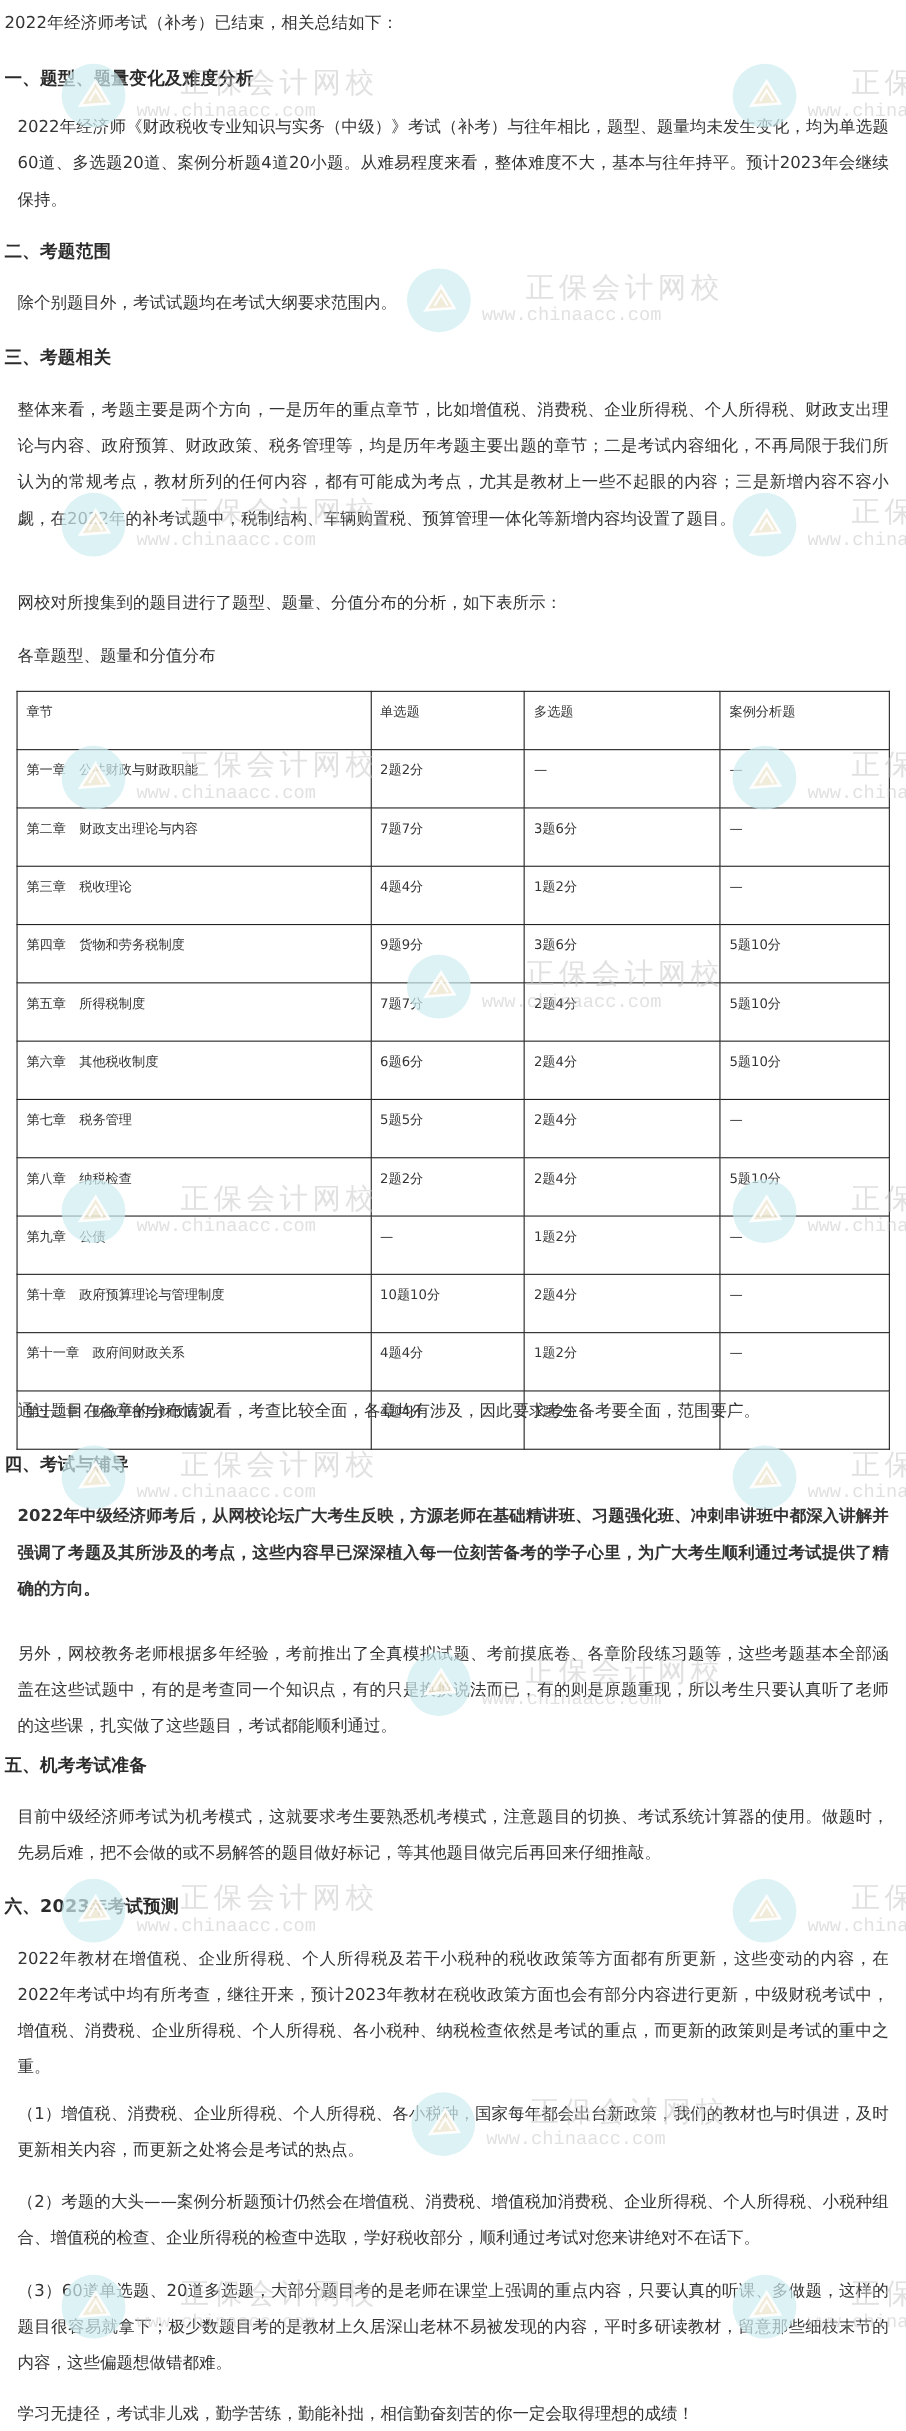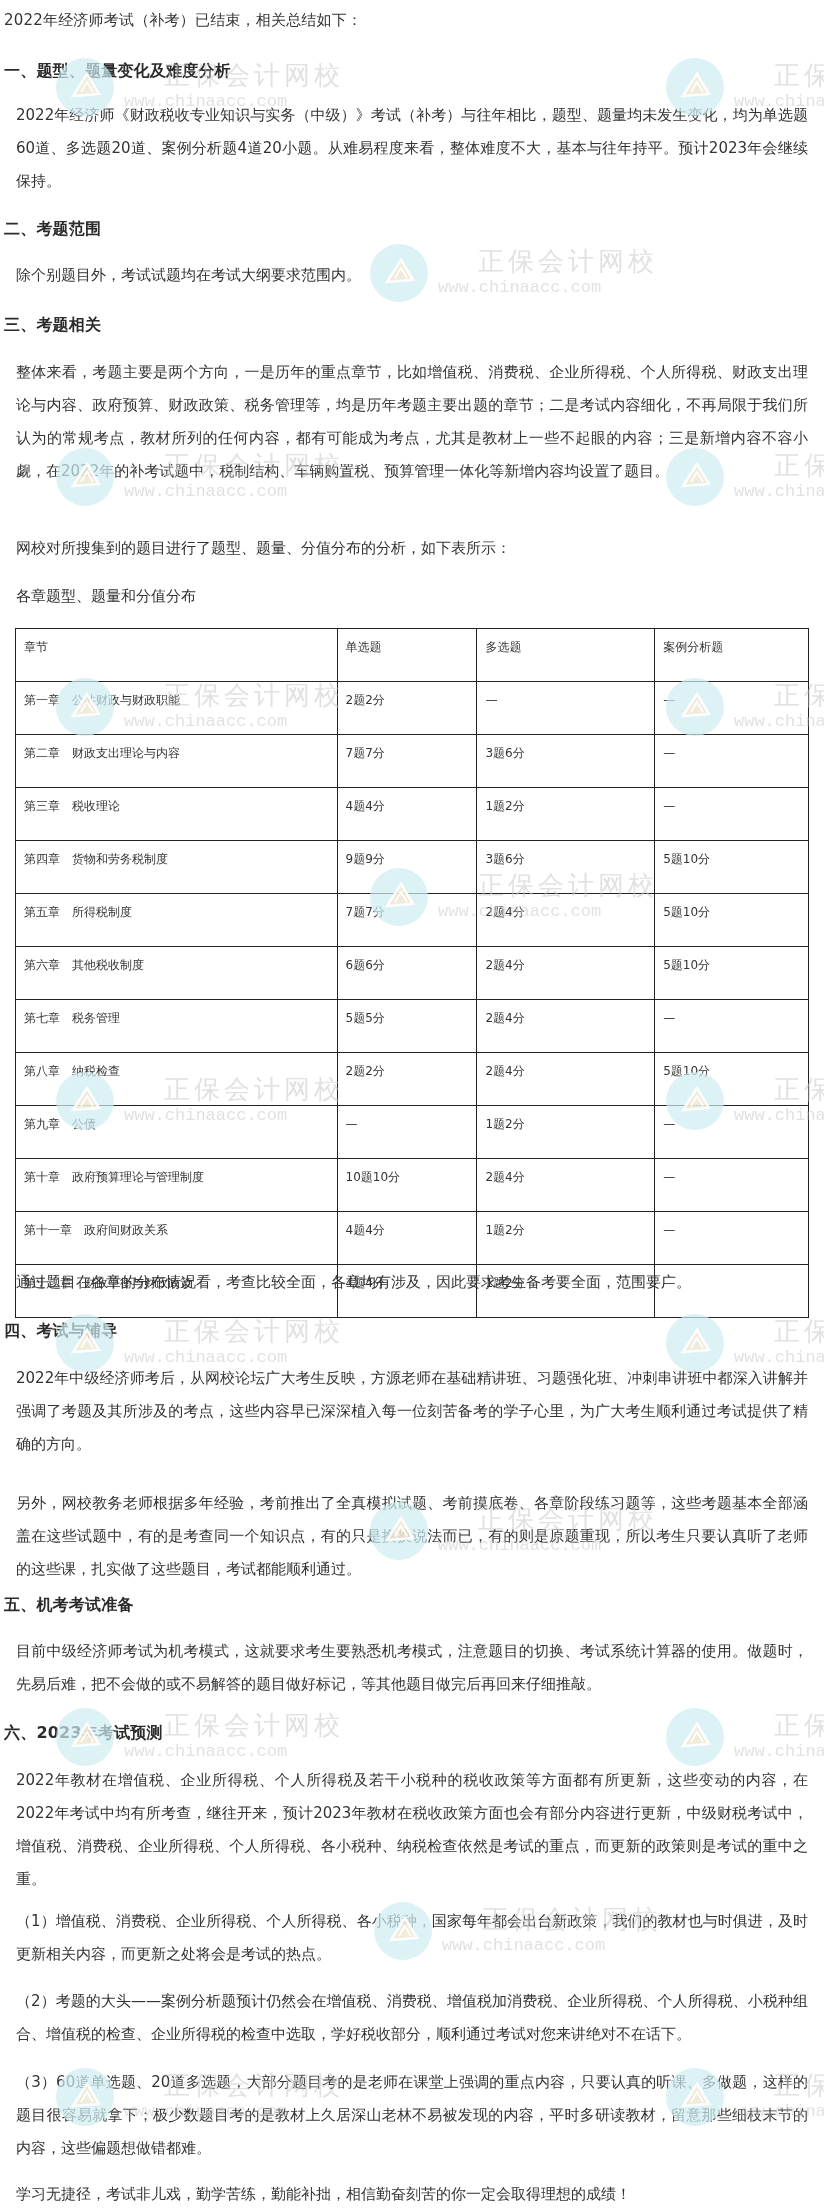--- a/index.html
+++ b/index.html
@@ -120,21 +120,21 @@
       <td>4题4分</td>
       <td>1题2分</td>
       <td>—</td>
     </tr>
   </tbody>
     </table>
 
   <div class="para" style="top:1266px;">通过题目在各章的分布情况看，考查比较全面，各章均有涉及，因此要求考生备考要全面，范围要广。</div>
 
   <div class="line heading" style="top:1314px;">四、考试与辅导</div>
-  <div class="para" style="top:1362px;">2022年中级经济师考后，从网校论坛广大考生反映，方源老师在基础精讲班、习题强化班、冲刺串讲班中都深入讲解并强调了考题及其所涉及的考点，这些内容早已深深植入每一位刻苦备考的学子心里，为广大考生顺利通过考试提供了精确的方向。</div>
+  <div class="para" style="top:1362px;font-weight:bold;">2022年中级经济师考后，从网校论坛广大考生反映，方源老师在基础精讲班、习题强化班、冲刺串讲班中都深入讲解并强调了考题及其所涉及的考点，这些内容早已深深植入每一位刻苦备考的学子心里，为广大考生顺利通过考试提供了精确的方向。</div>
   <div class="para" style="top:1487px;">另外，网校教务老师根据多年经验，考前推出了全真模拟试题、考前摸底卷、各章阶段练习题等，这些考题基本全部涵盖在这些试题中，有的是考查同一个知识点，有的只是换换说法而已，有的则是原题重现，所以考生只要认真听了老师的这些课，扎实做了这些题目，考试都能顺利通过。</div>
 
   <div class="line heading" style="top:1588px;">五、机考考试准备</div>
   <div class="para" style="top:1635px;">目前中级经济师考试为机考模式，这就要求考生要熟悉机考模式，注意题目的切换、考试系统计算器的使用。做题时，先易后难，把不会做的或不易解答的题目做好标记，等其他题目做完后再回来仔细推敲。</div>
 
   <div class="line heading" style="top:1716px;">六、2023年考试预测</div>
   <div class="para" style="top:1764px;">2022年教材在增值税、企业所得税、个人所得税及若干小税种的税收政策等方面都有所更新，这些变动的内容，在2022年考试中均有所考查，继往开来，预计2023年教材在税收政策方面也会有部分内容进行更新，中级财税考试中，增值税、消费税、企业所得税、个人所得税、各小税种、纳税检查依然是考试的重点，而更新的政策则是考试的重中之重。</div>
   <div class="para" style="top:1905px;">（1）增值税、消费税、企业所得税、个人所得税、各小税种，国家每年都会出台新政策，我们的教材也与时俱进，及时更新相关内容，而更新之处将会是考试的热点。</div>
   <div class="para" style="top:1985px;">（2）考题的大头——案例分析题预计仍然会在增值税、消费税、增值税加消费税、企业所得税、个人所得税、小税种组合、增值税的检查、企业所得税的检查中选取，学好税收部分，顺利通过考试对您来讲绝对不在话下。</div>
   <div class="para" style="top:2066px;">（3）60道单选题、20道多选题，大部分题目考的是老师在课堂上强调的重点内容，只要认真的听课、多做题，这样的题目很容易就拿下；极少数题目考的是教材上久居深山老林不易被发现的内容，平时多研读教材，留意那些细枝末节的内容，这些偏题想做错都难。</div>

